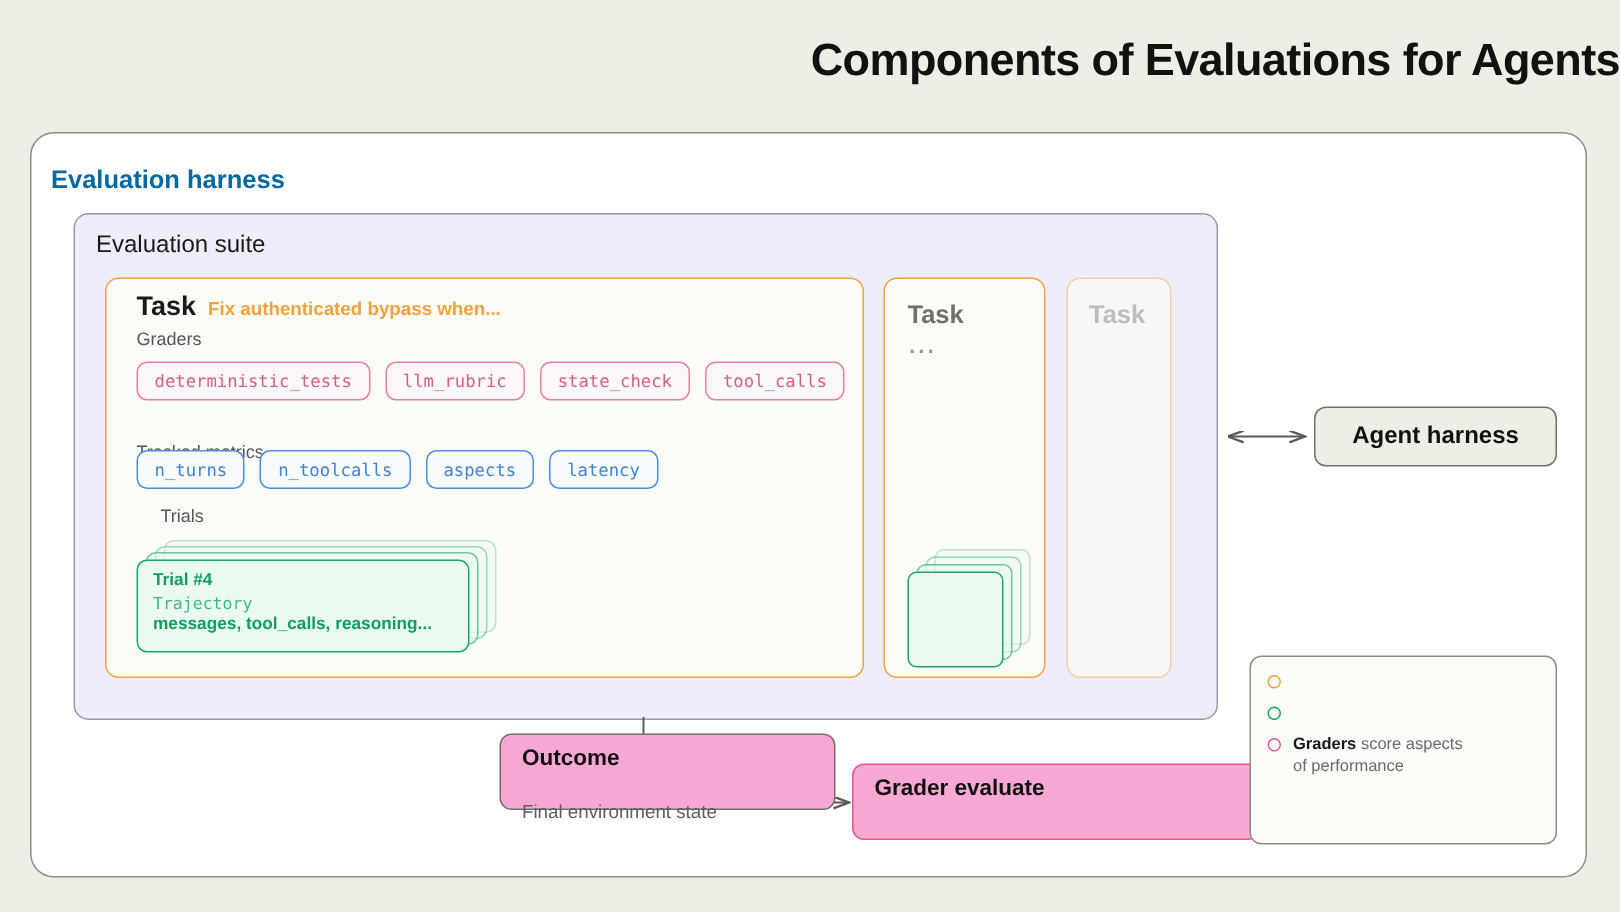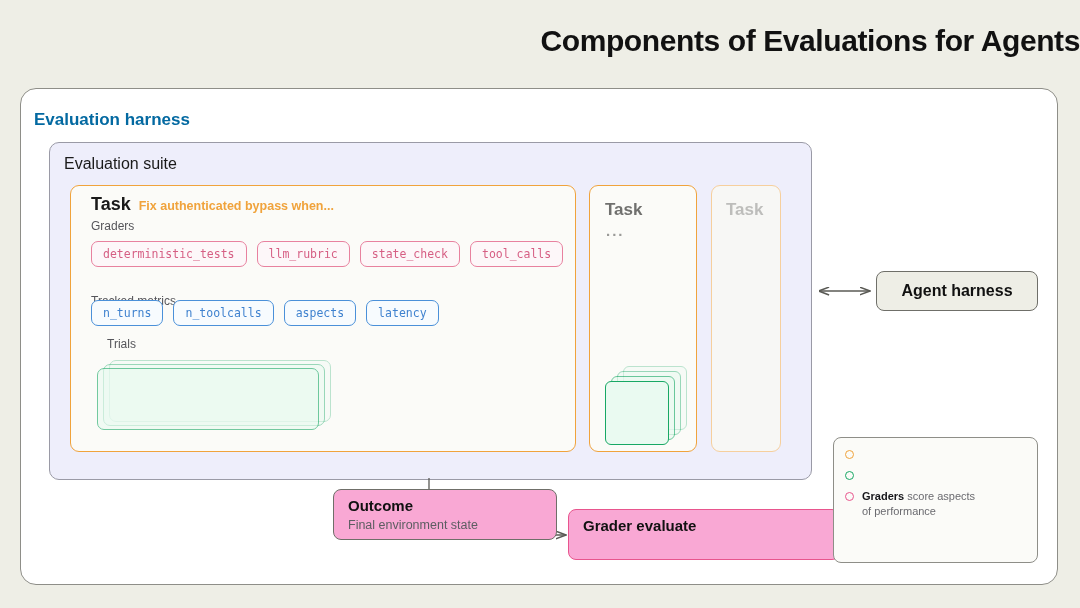--- a/index.html
+++ b/index.html
@@ -297,21 +297,21 @@
   .box-title {
     font-size: 15px;
     font-weight: bold;
     color: #111111;
     line-height: 1.25;
   }
   .box-sub {
     font-size: 12.5px;
     color: #5d5d62;
     line-height: 1.3;
-    margin-top: 1px;
+    margin-top: 17px;
   }
 
   
   .legend {
     position: absolute;
     left: 833px;
     top: 437px;
     width: 205px;
     height: 126px;
     box-sizing: border-box;
@@ -372,20 +372,25 @@
   <span class="chip metric">n_toolcalls</span>
   <span class="chip metric">aspects</span>
   <span class="chip metric">latency</span>
 </div>
 
 <div class="section-label lbl-trials">Trials</div>
 <div class="trial-stack">
   <div class="trial-ghost tg1"></div>
   <div class="trial-ghost tg2"></div>
   <div class="trial-ghost tg3"></div>
+  <div class="trial-front">
+    <div class="trial-title">Trial #4</div>
+    <div class="trial-traj">Trajectory</div>
+    <div class="trial-detail">messages, tool_calls, reasoning...</div>
+  </div>
 </div>
 
 <div class="task-col2"></div>
 <div class="col2-title">Task</div>
 <div class="col2-dots">...</div>
 <div class="mini-stack">
   <div class="mini-ghost mg1"></div>
   <div class="mini-ghost mg2"></div>
   <div class="mini-ghost mg3"></div>
   <div class="mini-front"></div>

